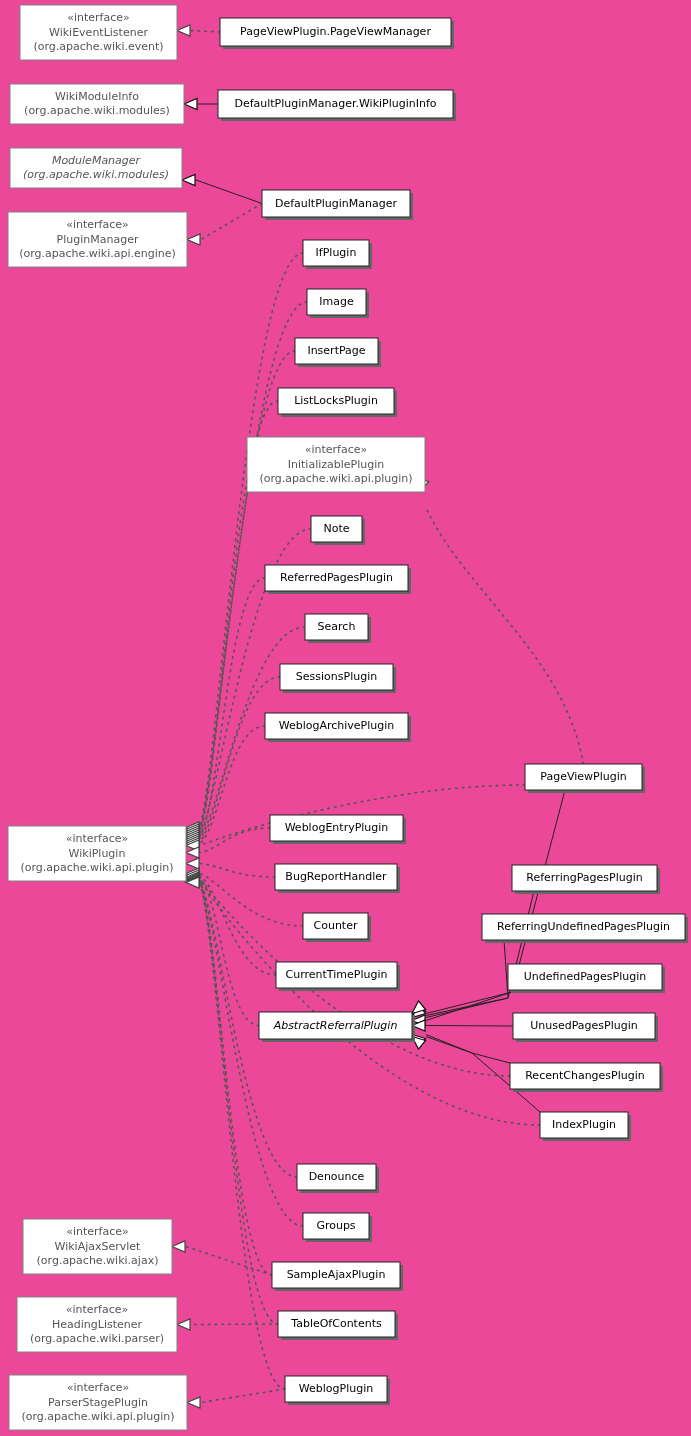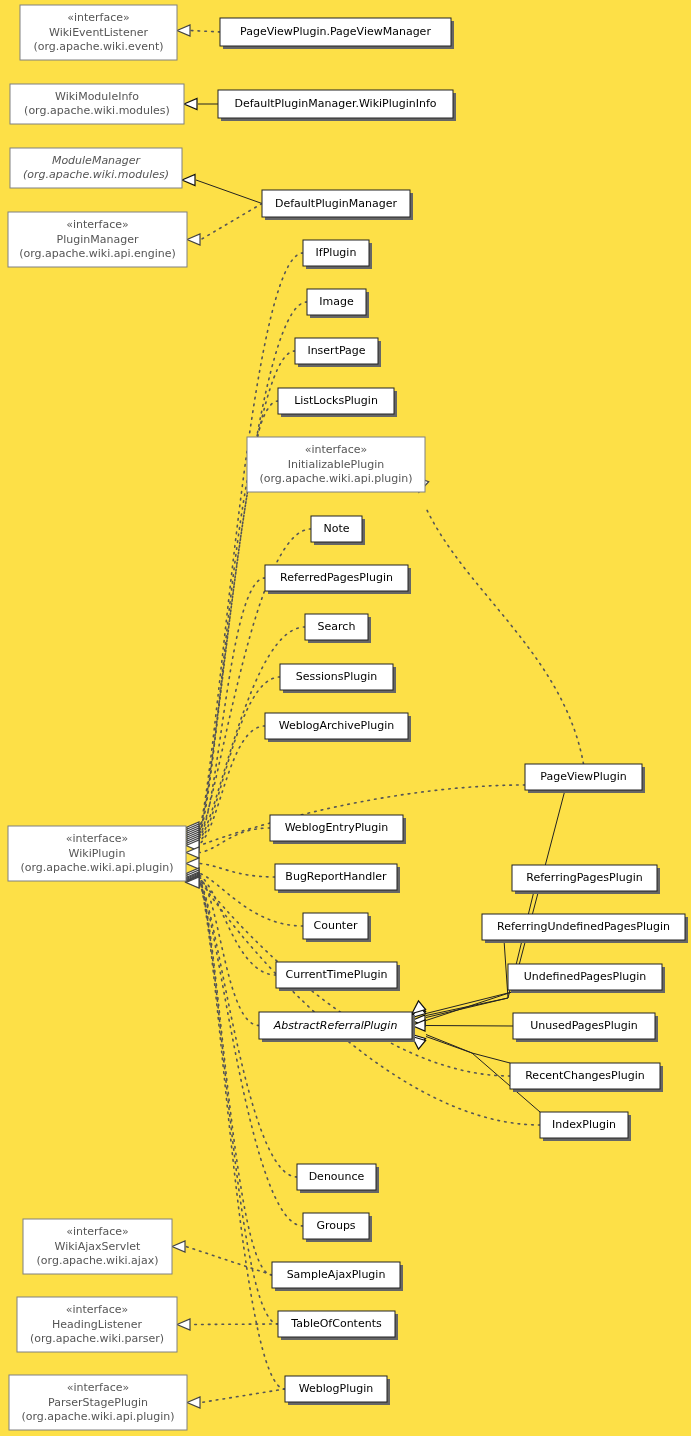--- a/index.html
+++ b/index.html
@@ -4,21 +4,21 @@
 <style>
   html, body {
     margin: 0;
     padding: 0;
     background: #ffffff;
   }
   #diagram-root {
     position: relative;
     width: 691px;
     height: 1436px;
-    background: #fde047;
+    background: #ec4899;
     font-family: "DejaVu Sans", sans-serif;
     overflow: hidden;
   }
   svg.uml-canvas {
     position: absolute;
     left: 0;
     top: 0;
     width: 691px;
     height: 1436px;
   }

